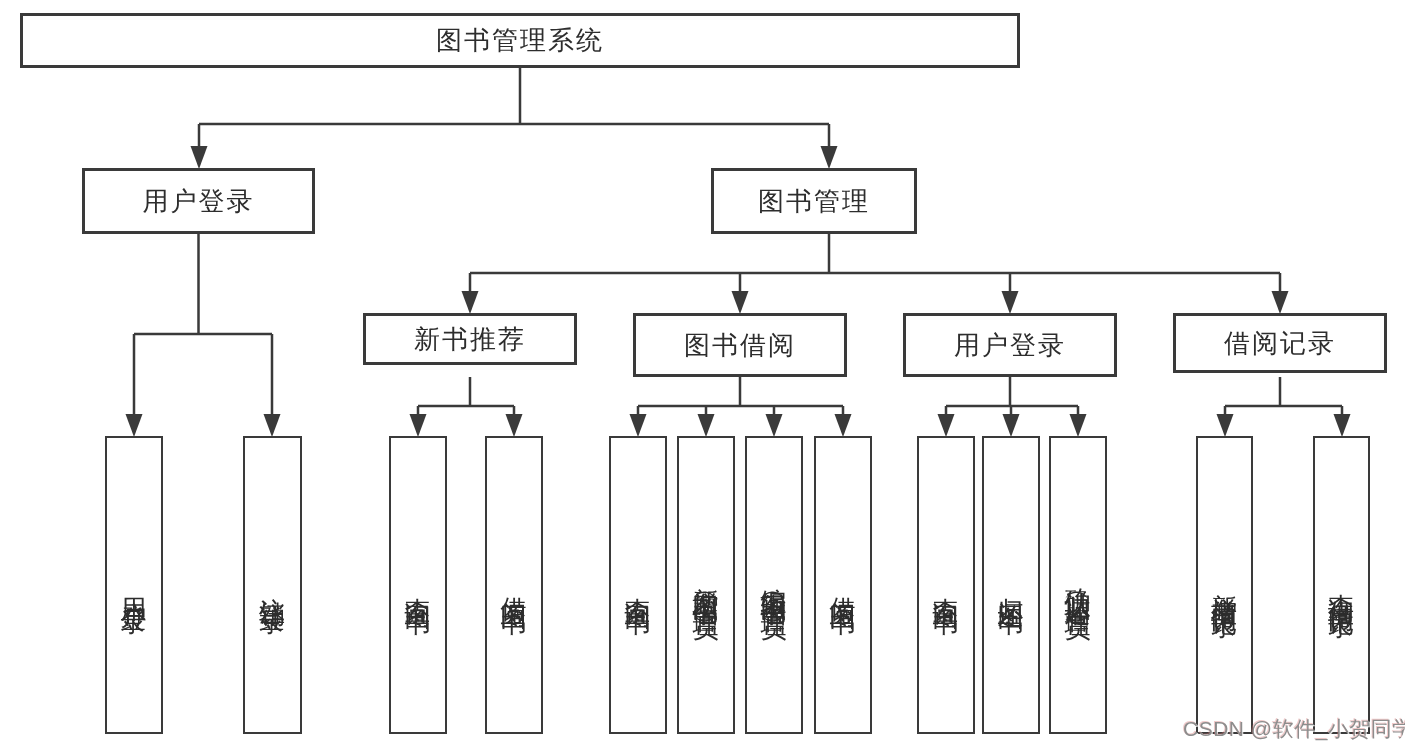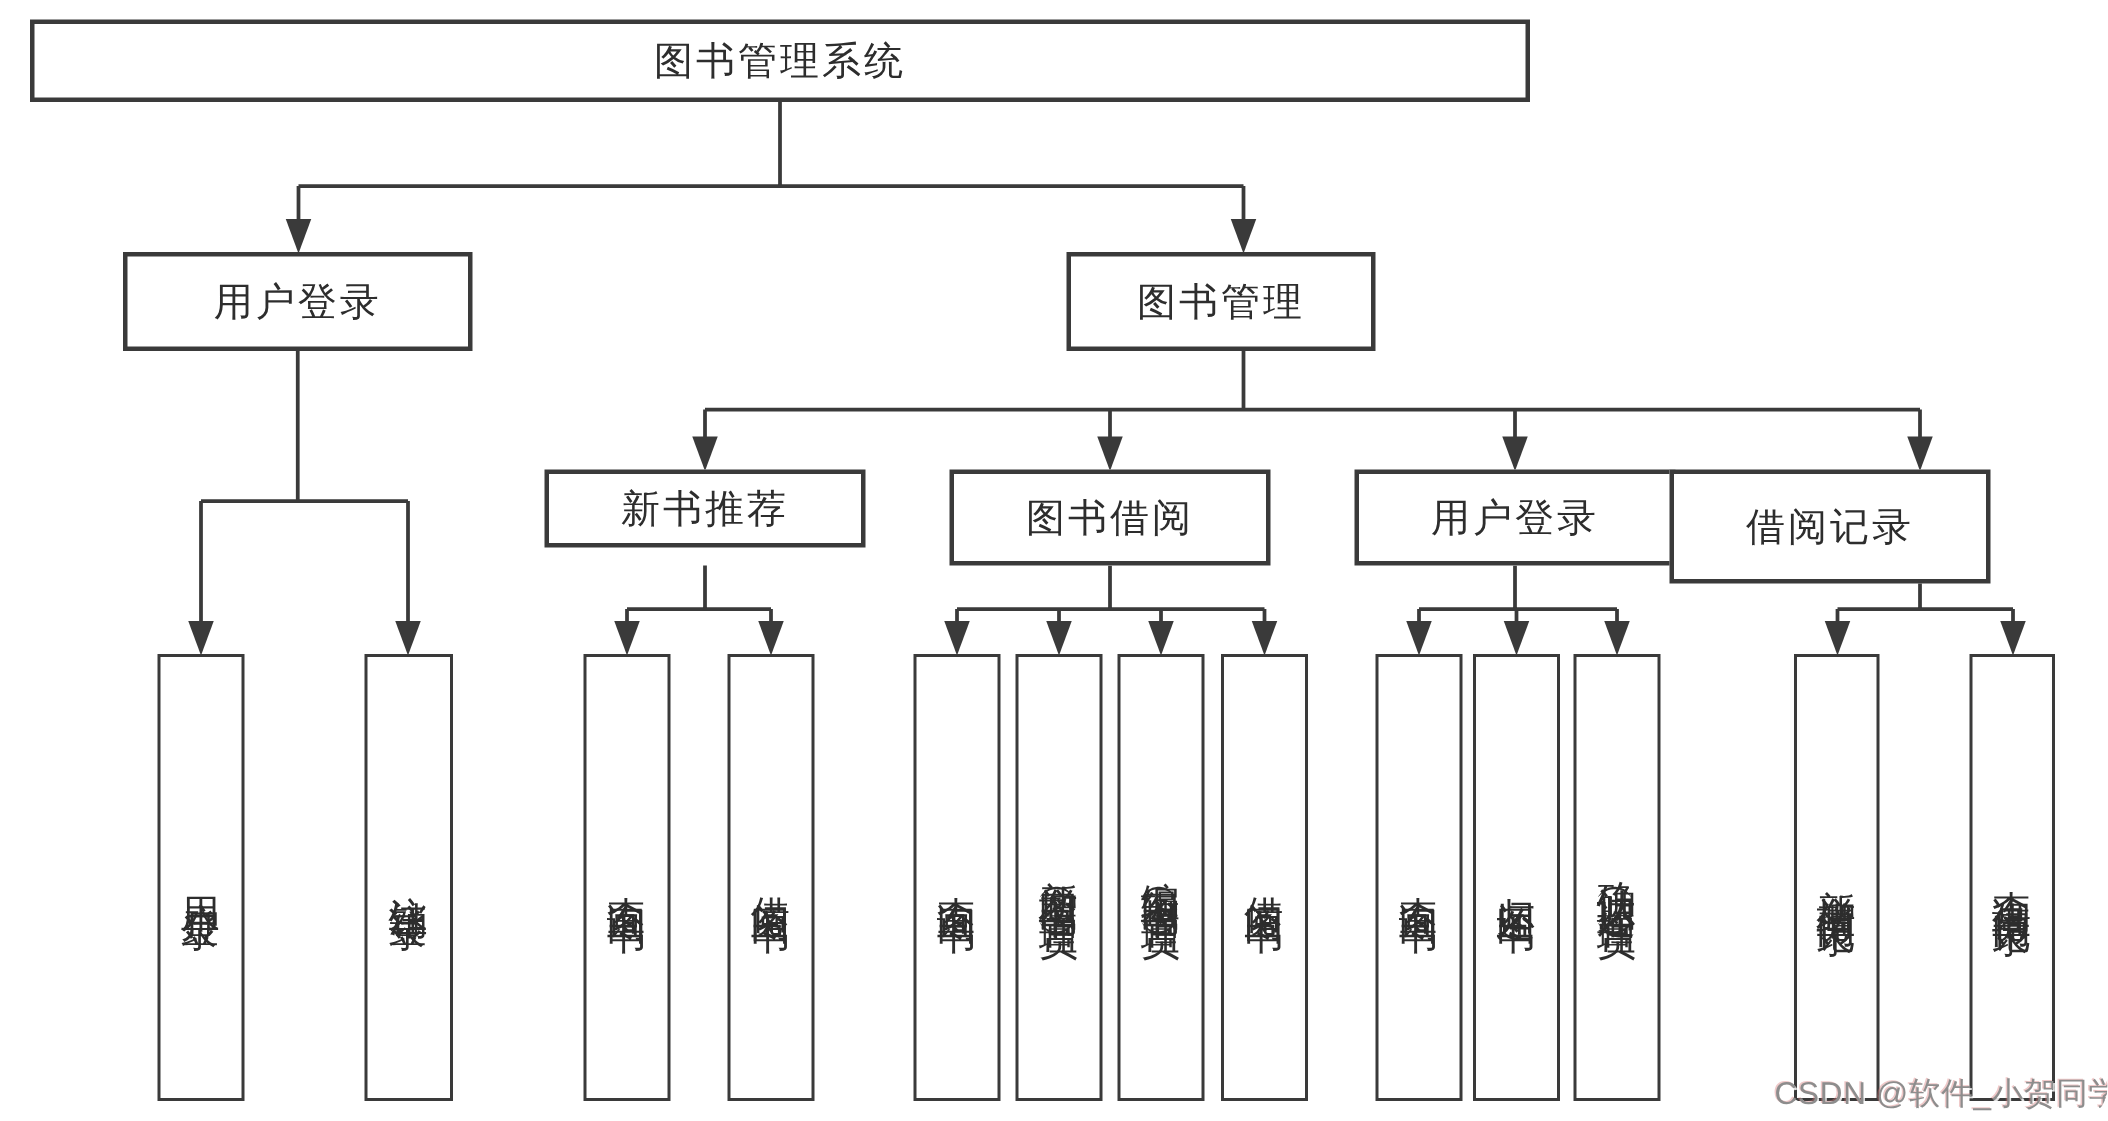--- a/index.html
+++ b/index.html
@@ -97,21 +97,21 @@
 
   <div class="box" style="left:363px;top:313px;width:214px;height:52px;">
     <span class="h-label">新书推荐</span>
   </div>
   <div class="box" style="left:633px;top:313px;width:214px;height:64px;">
     <span class="h-label">图书借阅</span>
   </div>
   <div class="box" style="left:903px;top:313px;width:214px;height:64px;">
     <span class="h-label">用户登录</span>
   </div>
-  <div class="box" style="left:1113px;top:313px;width:214px;height:76px;">
+  <div class="box" style="left:1173px;top:313px;width:214px;height:60px;">
     <span class="h-label">借阅记录</span>
   </div>
 
   <div class="box leaf" style="left:105px;top:436px;width:58px;height:298px;">
     <span class="v-label">用户登录</span>
   </div>
   <div class="box leaf" style="left:243px;top:436px;width:59px;height:298px;">
     <span class="v-label">注销登录</span>
   </div>
 

